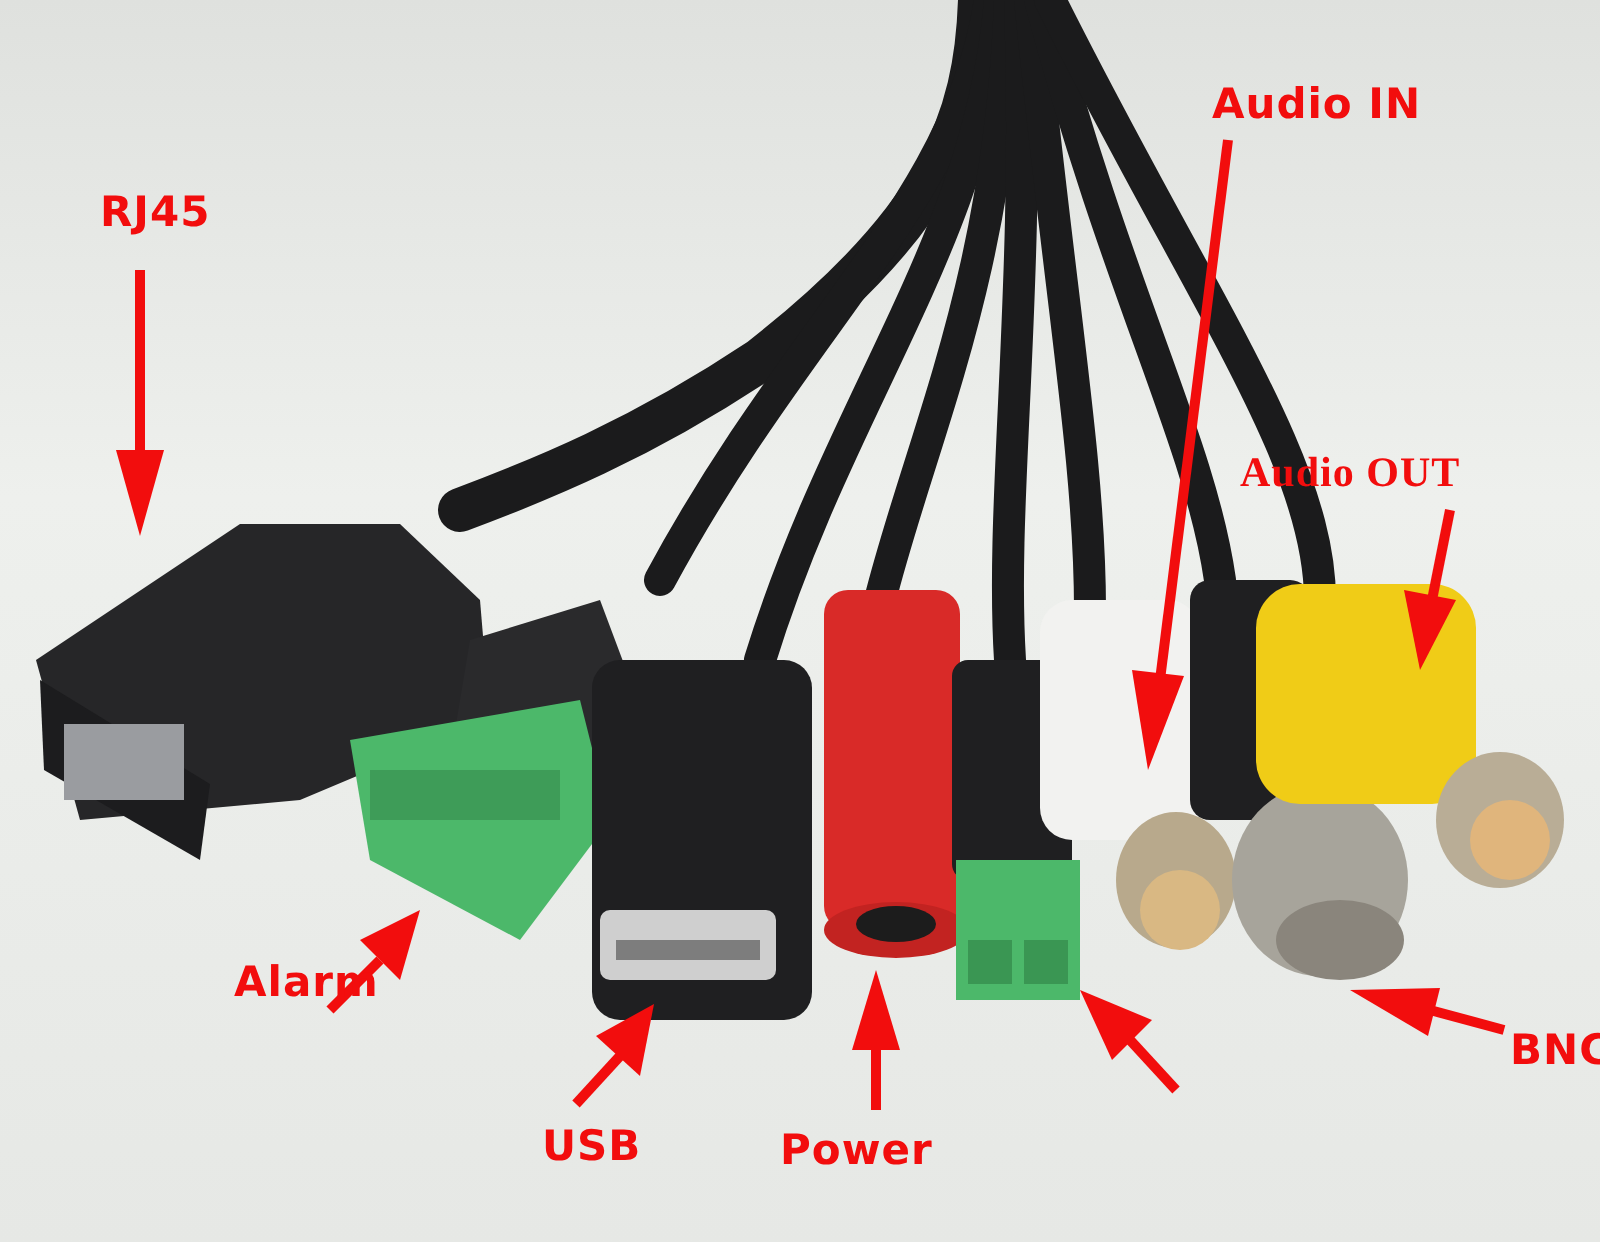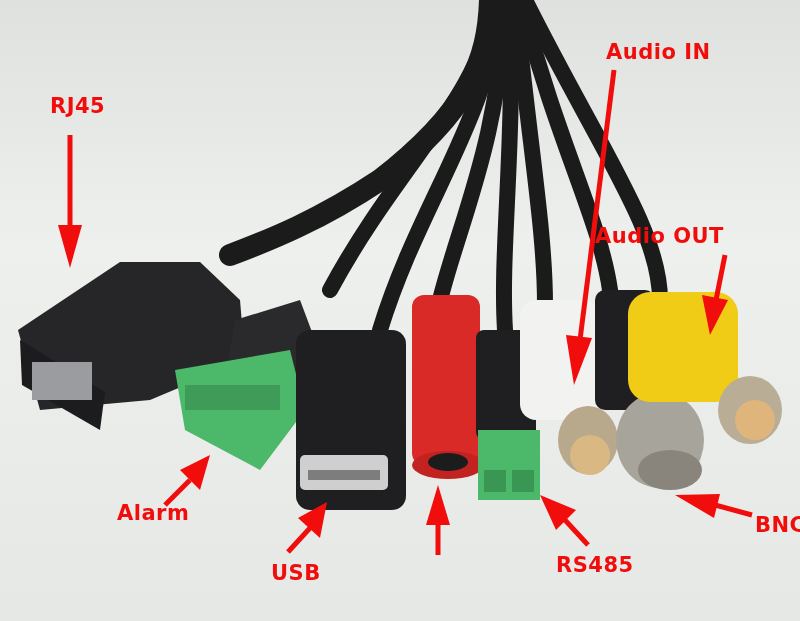--- a/index.html
+++ b/index.html
@@ -89,18 +89,18 @@
       <polygon points="426,525 450,525 438,485" stroke="none"></polygon>
       <line x1="588" y1="545" x2="565" y2="520"></line>
       <polygon points="556,530 576,510 540,495" stroke="none"></polygon>
       <line x1="752" y1="515" x2="715" y2="505"></line>
       <polygon points="720,494 714,518 675,495" stroke="none"></polygon>
     </g>
   </svg>
 
   <div class="label" style="left:50px; top:96px;">RJ45</div>
   <div class="label" style="left:606px; top:42px;">Audio IN</div>
-  <div class="label" style="left:595px; top:226px;">Audio OUT</div>
-  <div class="label" style="left:117px; top:503px;">Alarm</div>
+  <div class="label" style="left:620px; top:226px;font-family:Liberation Serif, serif;">Audio OUT</div>
+  <div class="label" style="left:117px; top:481px;">Alarm</div>
   <div class="label" style="left:271px; top:563px;">USB</div>
-  <div class="label" style="left:556px; top:555px;">RS485</div>
+  <div class="label" style="left:390px; top:565px;">Power</div>
   <div class="label" style="left:712px; top:515px;margin-left:43px;">BNC</div>
 </div>
 
 </body></html>

